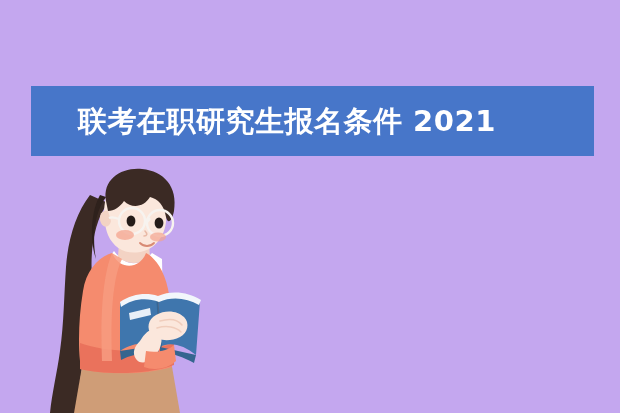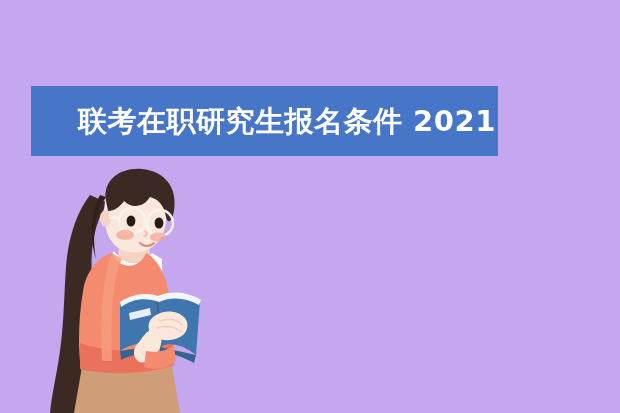--- a/index.html
+++ b/index.html
@@ -17,21 +17,21 @@
     width: 620px;
     height: 413px;
     background: #c4a7ef;
     overflow: hidden;
   }
   
   #title-banner {
     position: absolute;
     left: 31px;
     top: 86px;
-    width: 467px;
+    width: 563px;
     height: 70px;
     background: #4776c9;
     box-sizing: border-box;
   }
   #title-text {
     position: absolute;
     left: 47px;
     top: 50%;
     transform: translateY(-50%);
     color: #ffffff;

